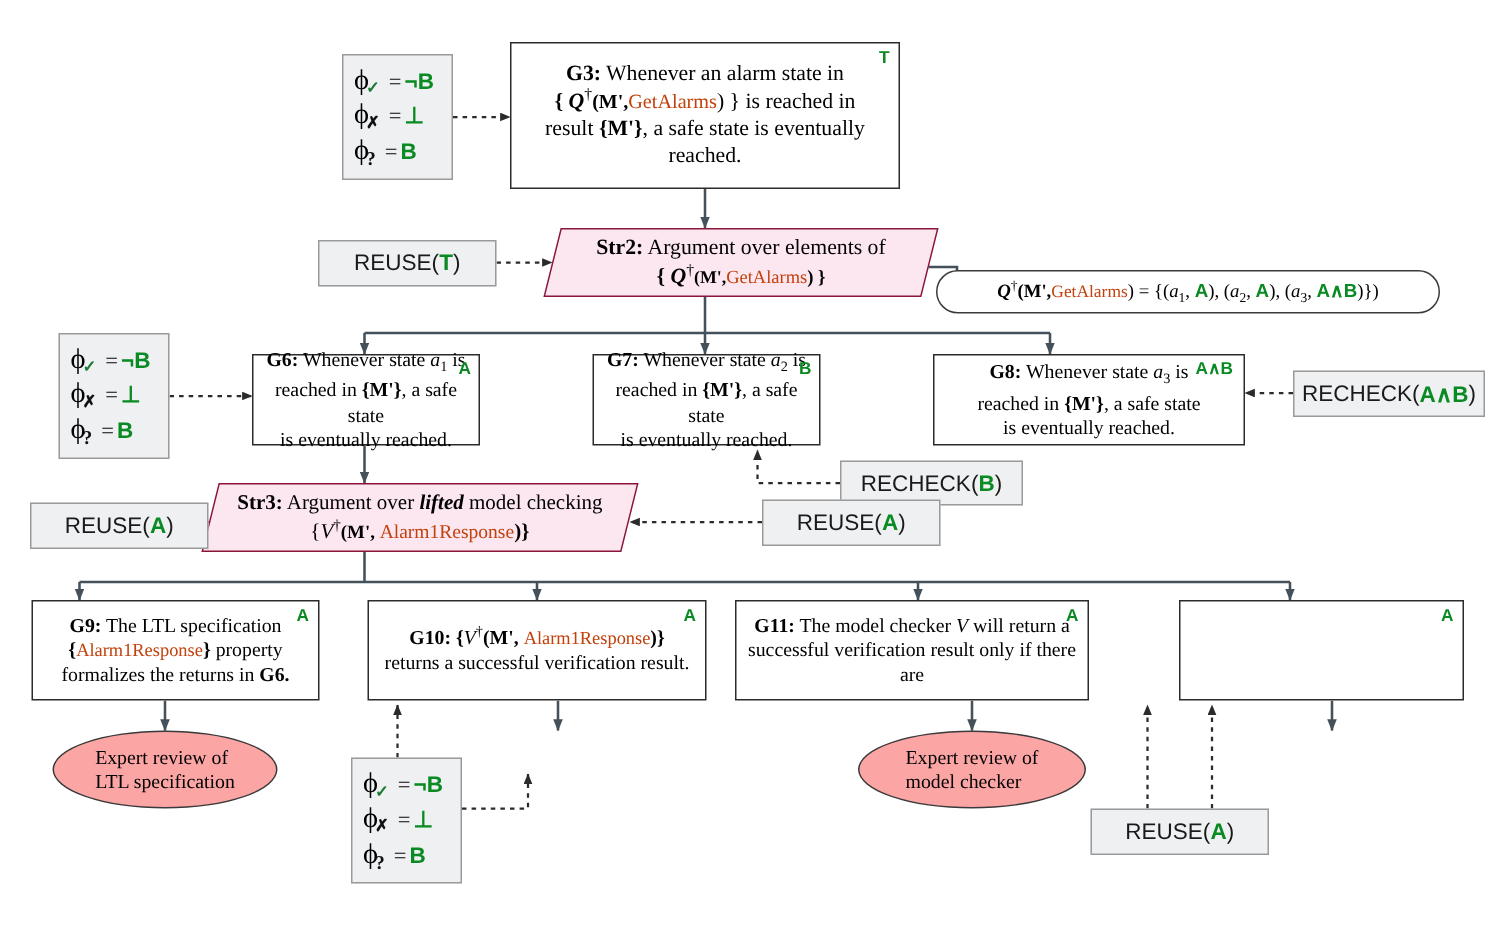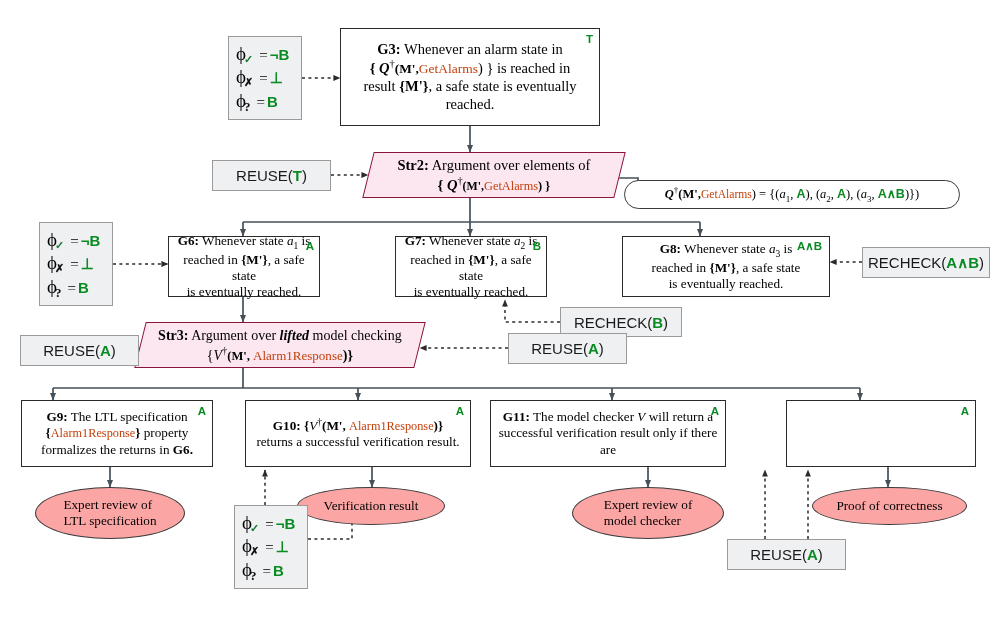--- a/index.html
+++ b/index.html
@@ -314,34 +314,28 @@
     <span class="tag" style="right:6px;top:3px;">A</span>
   </div>
 
   <div class="node sol" style="left:35px;top:487px;width:150px;height:52px;font-size:13.2px;">
     <span>
       <span>Expert review of</span><br>
       <span>LTL specification</span>
     </span>
   </div>
 
-  <div class="node sol" style="left:297px;top:487px;width:148px;height:38px;font-size:13.2px;">
-    <span>Verification result</span>
-  </div>
 
   <div class="node sol" style="left:572px;top:487px;width:152px;height:52px;font-size:13.2px;">
     <span>
       <span>Expert review of</span><br>
       <span>model checker</span>
     </span>
   </div>
 
-  <div class="node sol" style="left:812px;top:487px;width:155px;height:38px;font-size:13.2px;">
-    <span>Proof of correctness</span>
-  </div>
 
   <div class="node phibox" style="left:234px;top:505px;width:74px;height:84px;">
     <div class="phirow">
       <span class="phisym">ϕ</span>
         <span class="phisub sub-check">✓</span>
       <span class="phieq">=</span>
         <span class="gr">¬B</span>
     </div>
     <div class="phirow">
       <span class="phisym">ϕ</span>

